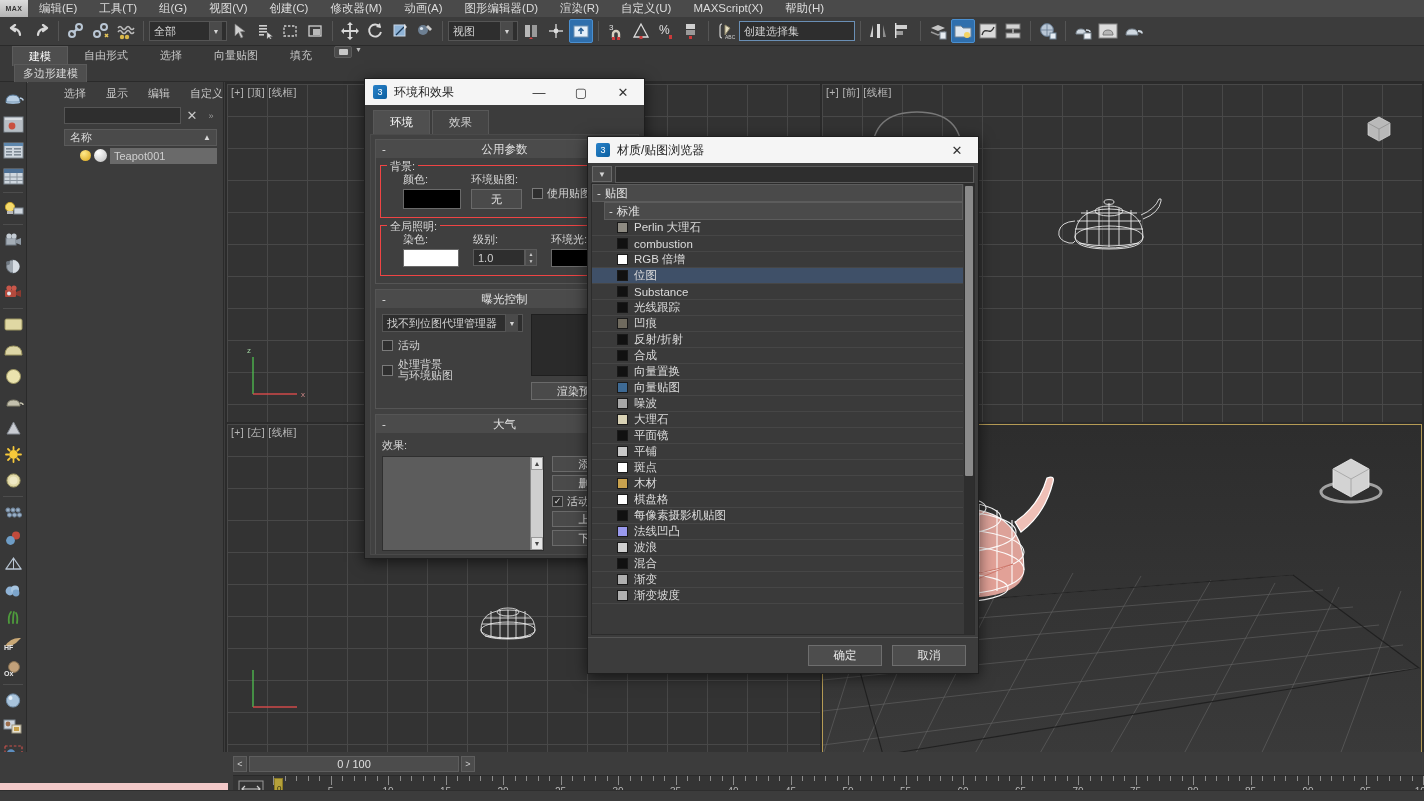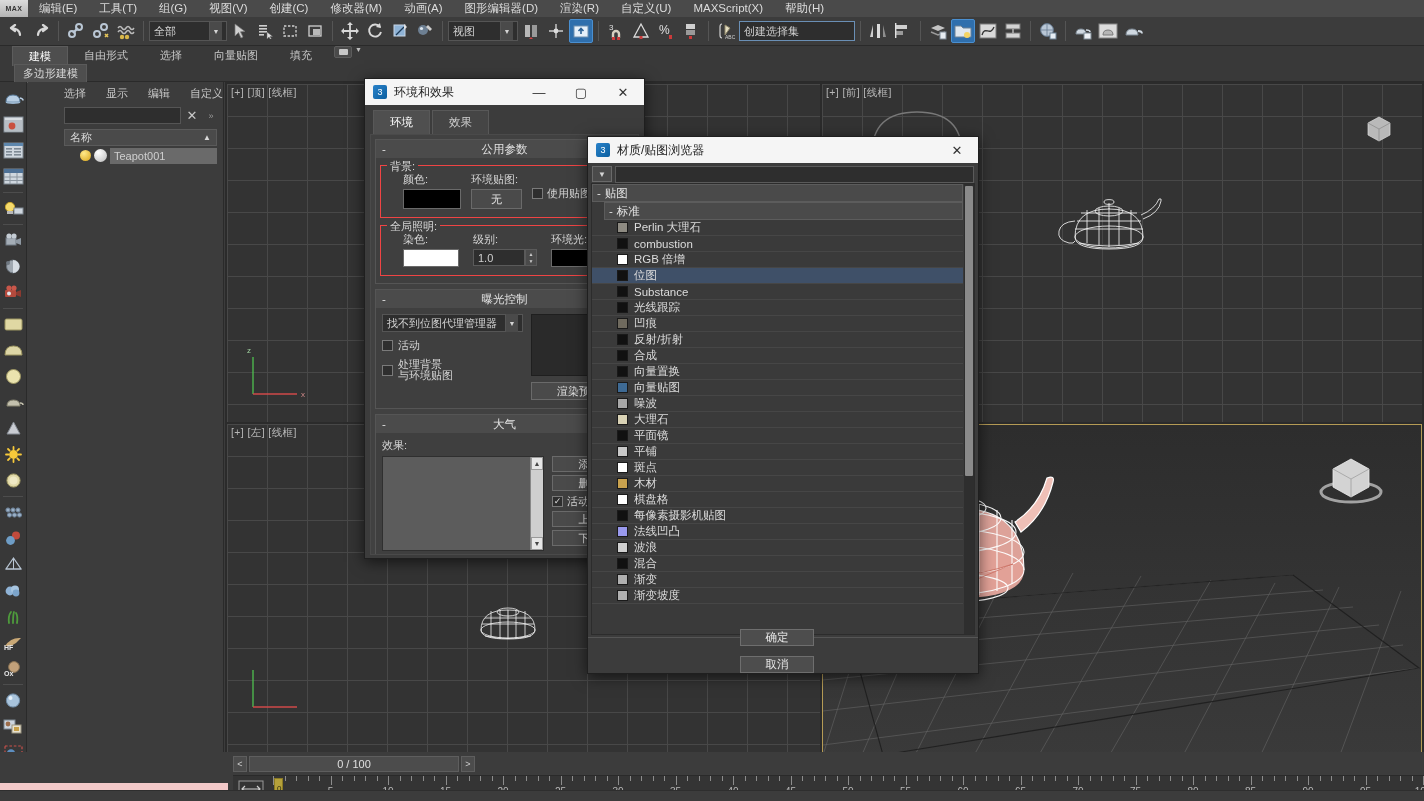--- a/index.html
+++ b/index.html
@@ -153,21 +153,21 @@
   .mbthumb { position:absolute; right:1px; width:8px; background:#8a8a8a; border-radius:1px; }
   .grphdr { height:18px; background:#4a4a4a; border:1px solid #5c5c5c; display:flex;
     align-items:center; font-size:11.5px; color:#e4e4e4; padding-left:4px; }
   .grphdr2 { margin-left:12px; }
   .mbrow { height:16px; display:flex; align-items:center; gap:6px; padding-left:25px;
     border-bottom:1px solid #464646; font-size:11.5px; color:#dcdcdc; }
   .mbrow.sel { background:#3f5068; }
   .sw { width:11px; height:11px; border:1px solid #1a1a1a; flex:none; }
   .mbfoot { position:absolute; left:0; right:0; bottom:0; height:36px; background:#3c3c3c;
     border-top:1px solid #555; display:flex; align-items:center; justify-content:flex-end;
-    gap:10px; padding-right:12px;flex-direction:column; }
+    gap:10px; padding-right:12px; }
   .mbbtn { width:74px; height:21px; background:#4d4d4d; border:1px solid #6e6e6e;
     color:#e6e6e6; font-size:11.5px; display:flex; align-items:center; justify-content:center; }
 
   .cursor { position:absolute; width:0; height:0; pointer-events:none; z-index:900; }
 </style>
 </head>
 <body>
 
 <div id="app">
 

